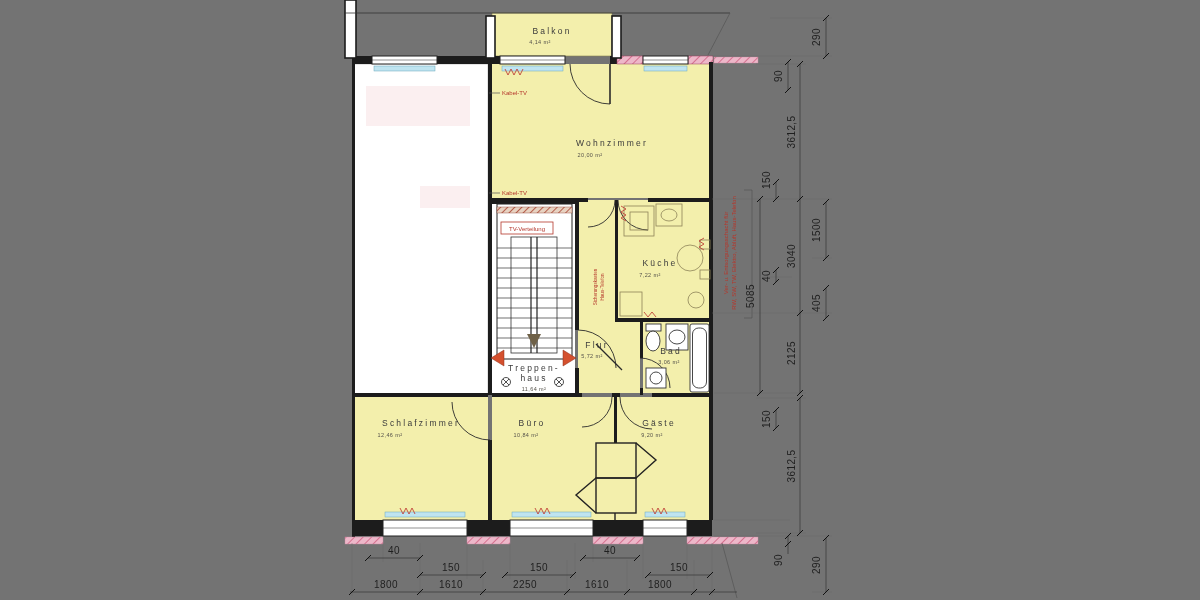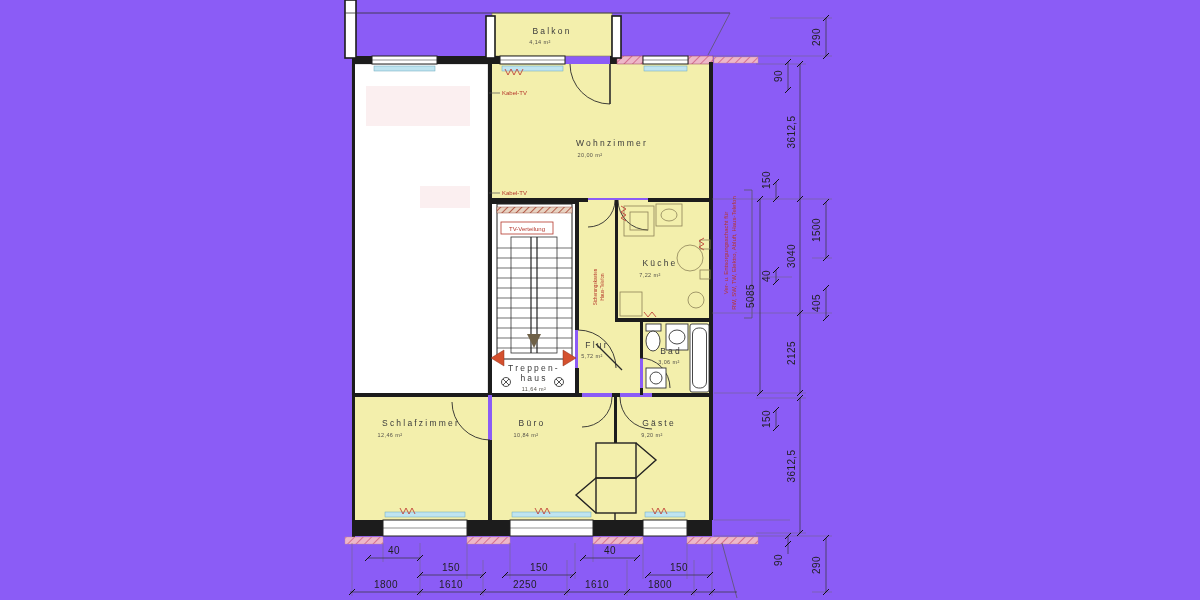--- a/index.html
+++ b/index.html
@@ -1,16 +1,16 @@
 <!DOCTYPE html>
 <html><head>
 <meta charset="utf-8">
 <style>
   html,body{margin:0;padding:0;background:#ffffff;}
-  .stage{position:relative;width:1200px;height:600px;background:#8b5cf6;overflow:hidden;
+  .stage{position:relative;width:1200px;height:600px;background:#737373;overflow:hidden;
          font-family:"Liberation Sans", sans-serif;}
   svg{position:absolute;left:0;top:0;}
   text{font-family:"Liberation Sans", sans-serif;}
   .room-name{font-size:8.5px;letter-spacing:2.2px;fill:#3b3b3b;text-anchor:middle;}
   .room-area{font-size:5.5px;fill:#55524a;text-anchor:middle;letter-spacing:.4px;}
   .dim{font-size:10px;fill:#1f1f1f;text-anchor:middle;letter-spacing:.4px;}
   .red-note{fill:#b5372c;}
   .red-s{font-size:6px;}
   .red-xs{font-size:4.6px;}
 </style>

